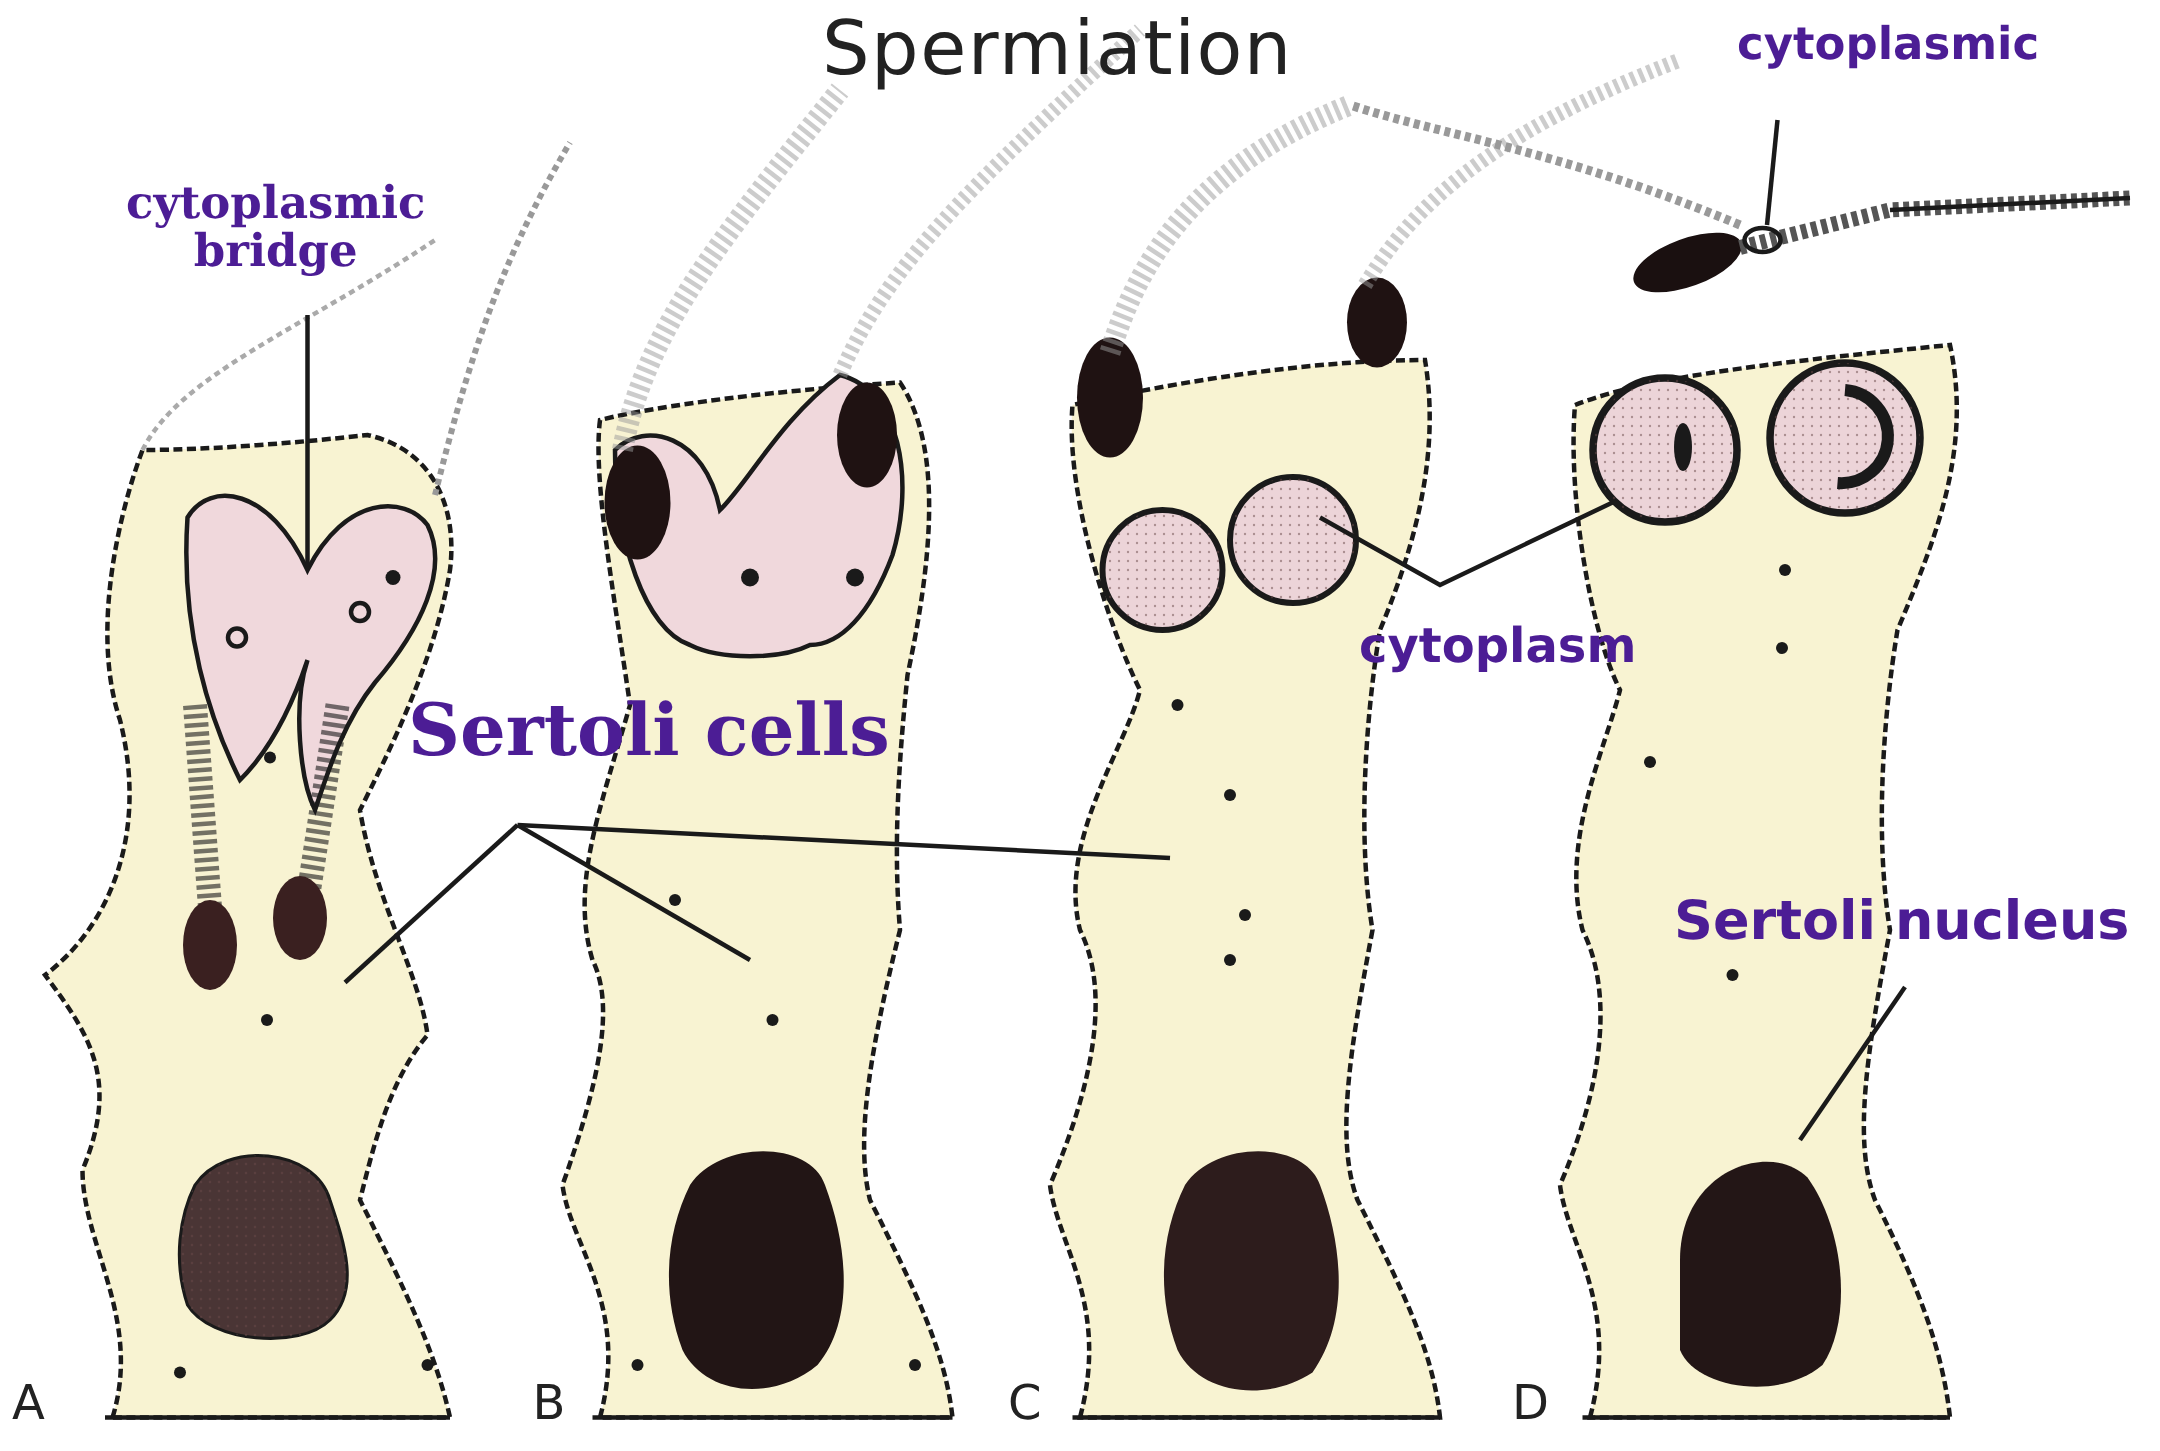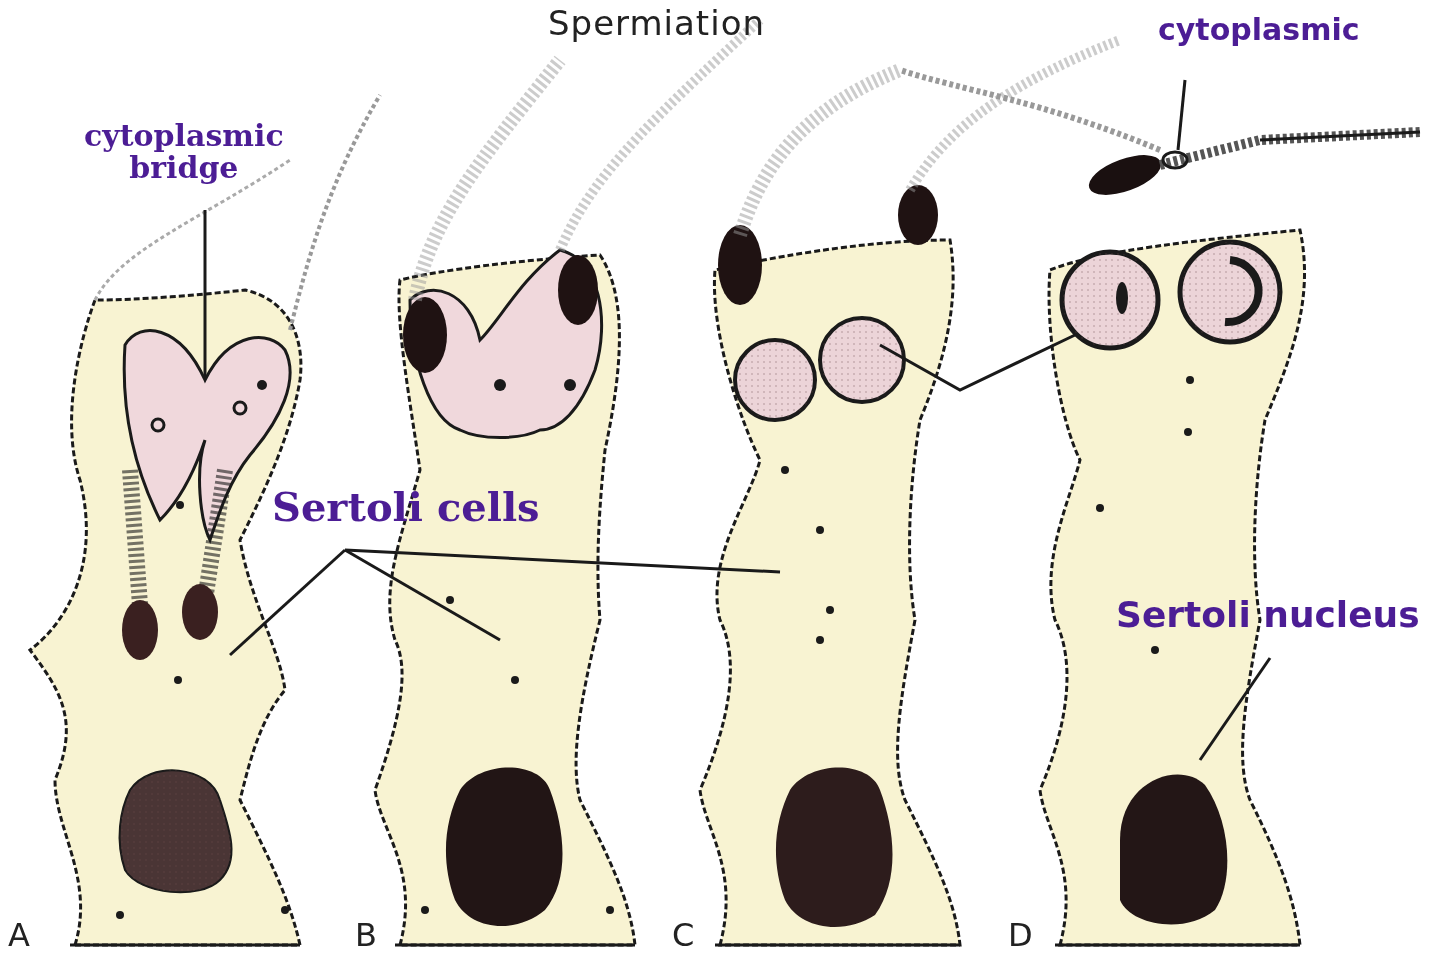--- a/index.html
+++ b/index.html
@@ -1,23 +1,23 @@
 <!DOCTYPE html>
 <html><head>
 <meta charset="utf-8">
 <style>
   html, body { margin:0; padding:0; background:#ffffff; }
   body { width:1440px; height:967px; overflow:hidden; position:relative; font-family:"DejaVu Sans", sans-serif; }
   svg { position:absolute; left:0; top:0; }
   .lbl { position:absolute; color:#4c1d95; white-space:nowrap; line-height:1.05; }
   .lbl.bold { font-family:"DejaVu Serif", serif; font-weight:bold; }
-  .title { font-size:34px; left:548px; top:6px; font-family:"DejaVu Sans", sans-serif; letter-spacing:1px; color:#222; }
+  .title { font-size:50px; left:548px; top:6px; font-family:"DejaVu Sans", sans-serif; letter-spacing:1px; color:#222; }
   .cb { left:84px; top:120px; font-size:30px; text-align:center; }
   .cd { left:1158px; top:14px; font-size:30px; text-align:center; font-family:"DejaVu Sans", sans-serif; font-weight:bold; }
-  .sc { left:272px; top:486px; font-size:40px; }
+  .sc { left:272px; top:462px; font-size:48px; }
   .rc { left:906px; top:414px; font-size:32px; font-family:"DejaVu Sans", sans-serif; font-weight:bold; }
   .sn { left:1116px; top:596px; font-size:36px; font-family:"DejaVu Sans", sans-serif; font-weight:bold; }
   .stage { position:absolute; font-size:32px; color:#222; top:916px; font-family:"DejaVu Sans", sans-serif; }
 </style>
 </head>
 <body>
 
 <svg width="1440" height="967" viewBox="0 0 1440 967">
   <defs>
     <pattern id="stip" width="6" height="6" patternUnits="userSpaceOnUse">
@@ -127,20 +127,21 @@
   <div>bridge</div>
 </div>
 
 <div class="lbl cd">
   <div>cytoplasmic</div>
 </div>
 
 <div class="lbl bold sc">Sertoli cells</div>
 
 <div class="lbl rc">
+  <div>cytoplasm</div>
 </div>
 
 <div class="lbl sn">Sertoli nucleus</div>
 
 <div class="stage" style="left:8px">A</div>
 <div class="stage" style="left:355px">B</div>
 <div class="stage" style="left:672px">C</div>
 <div class="stage" style="left:1008px">D</div>
 
 </body></html>

